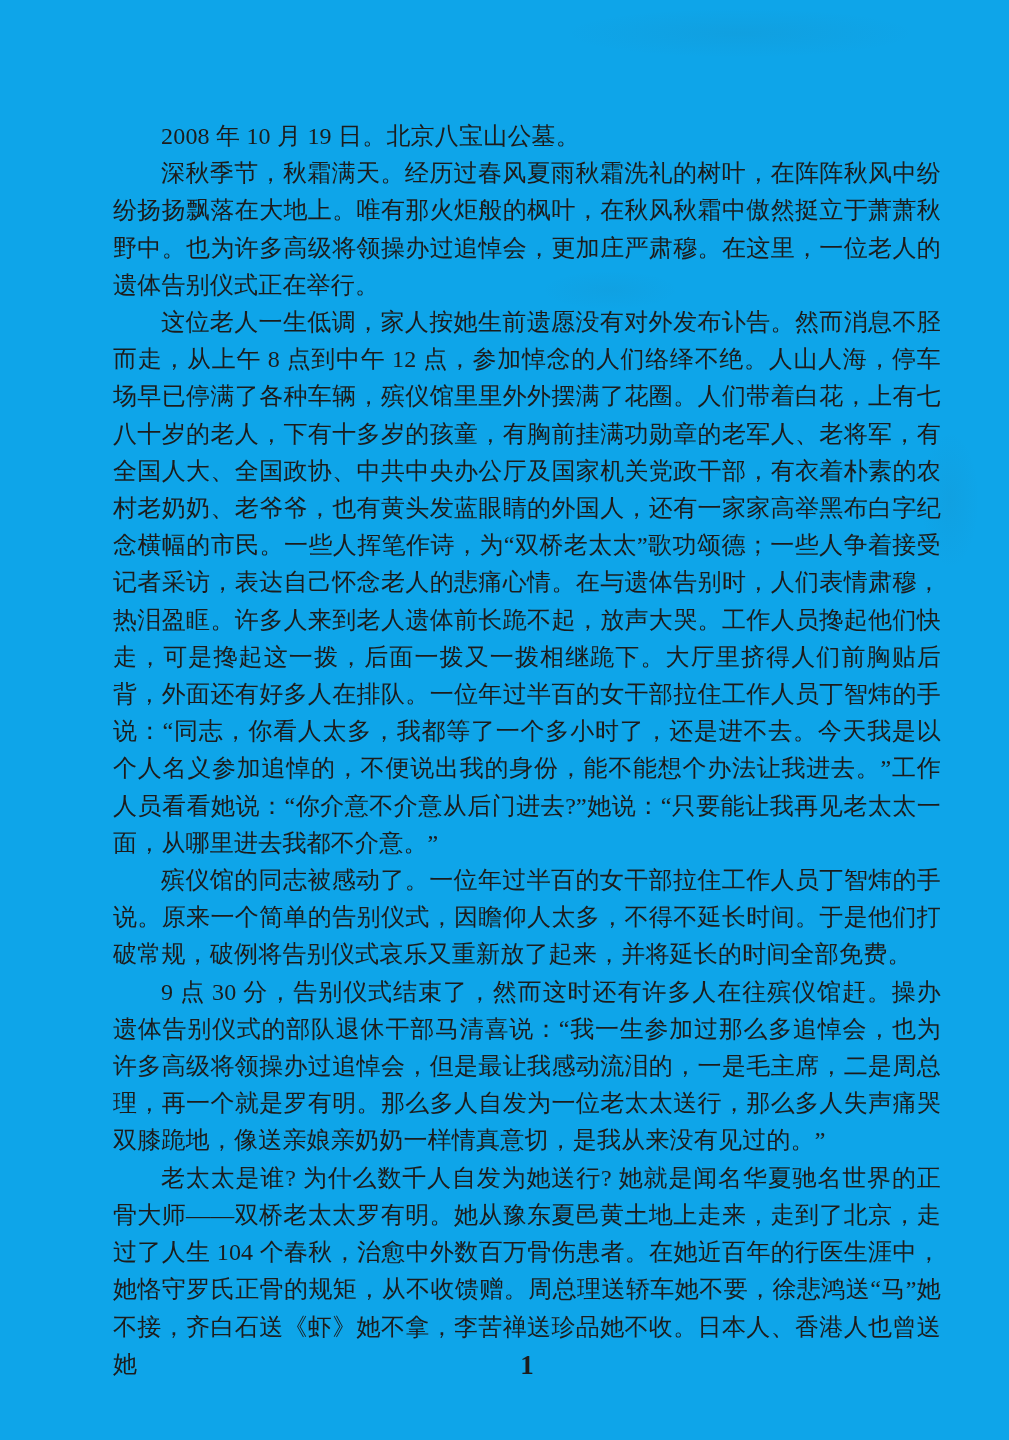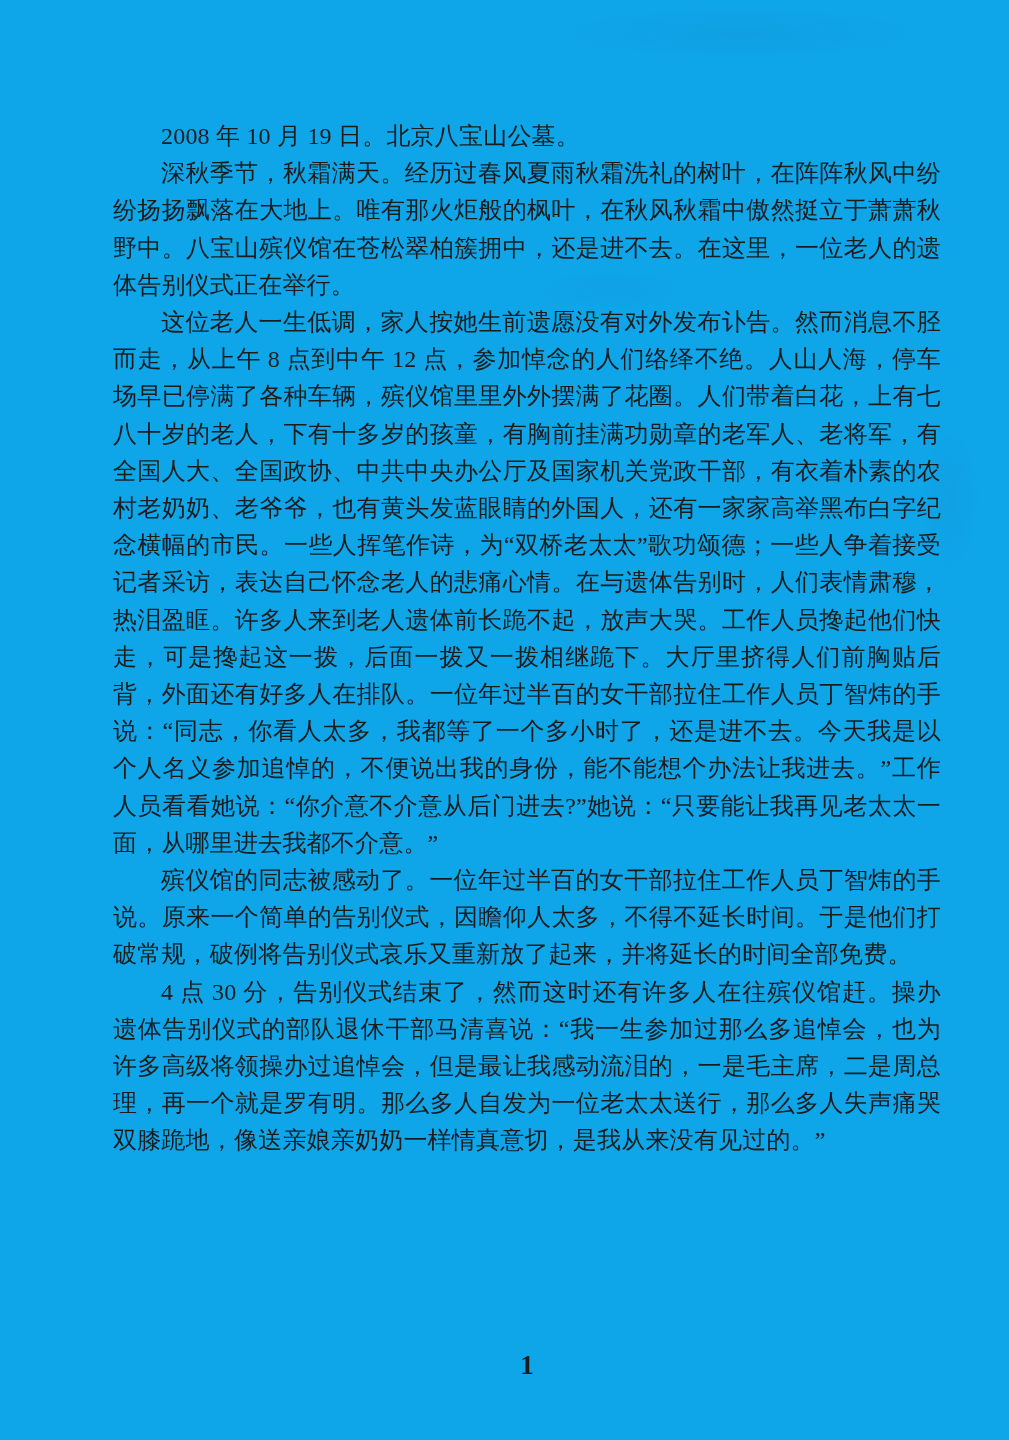--- a/index.html
+++ b/index.html
@@ -69,23 +69,24 @@
 <body>
 
 <div class="page">
 
   <div class="smudge-a"></div>
   <div class="smudge-b"></div>
   <div class="smudge-c"></div>
 
   <main class="text-block">
     <p class="para">2008 年 10 月 19 日。北京八宝山公墓。</p>
-    <p class="para">深秋季节，秋霜满天。经历过春风夏雨秋霜洗礼的树叶，在阵阵秋风中纷纷扬扬飘落在大地上。唯有那火炬般的枫叶，在秋风秋霜中傲然挺立于萧萧秋野中。八宝山殡仪馆在苍松翠柏簇拥中，还是进不去。在这里，一位老人的遗体告别仪式正在举行。</p>
+    <p class="para">深秋季节，秋霜满天。经历过春风夏雨秋霜洗礼的树叶，在阵阵秋风中纷纷扬扬飘落在大地上。唯有那火炬般的枫叶，在秋风秋霜中傲然挺立于萧萧秋野中。也为许多高级将领操办过追悼会，更加庄严肃穆。在这里，一位老人的遗体告别仪式正在举行。</p>
     <p class="para">这位老人一生低调，家人按她生前遗愿没有对外发布讣告。然而消息不胫而走，从上午 8 点到中午 12 点，参加悼念的人们络绎不绝。人山人海，停车场早已停满了各种车辆，殡仪馆里里外外摆满了花圈。人们带着白花，上有七八十岁的老人，下有十多岁的孩童，有胸前挂满功勋章的老军人、老将军，有全国人大、全国政协、中共中央办公厅及国家机关党政干部，有衣着朴素的农村老奶奶、老爷爷，也有黄头发蓝眼睛的外国人，还有一家家高举黑布白字纪念横幅的市民。一些人挥笔作诗，为“双桥老太太”歌功颂德；一些人争着接受记者采访，表达自己怀念老人的悲痛心情。在与遗体告别时，人们表情肃穆，热泪盈眶。许多人来到老人遗体前长跪不起，放声大哭。工作人员搀起他们快走，可是搀起这一拨，后面一拨又一拨相继跪下。大厅里挤得人们前胸贴后背，外面还有好多人在排队。一位年过半百的女干部拉住工作人员丁智炜的手说：“同志，你看人太多，我都等了一个多小时了，还是进不去。今天我是以个人名义参加追悼的，不便说出我的身份，能不能想个办法让我进去。”工作人员看看她说：“你介意不介意从后门进去?”她说：“只要能让我再见老太太一面，从哪里进去我都不介意。”</p>
     <p class="para">殡仪馆的同志被感动了。一位年过半百的女干部拉住工作人员丁智炜的手说。原来一个简单的告别仪式，因瞻仰人太多，不得不延长时间。于是他们打破常规，破例将告别仪式哀乐又重新放了起来，并将延长的时间全部免费。</p>
-    <p class="para">4 点 30 分，告别仪式结束了，然而这时还有许多人在往殡仪馆赶。操办遗体告别仪式的部队退休干部马清喜说：“我一生参加过那么多追悼会，也为许多高级将领操办过追悼会，但是最让我感动流泪的，一是毛主席，二是周总理，再一个就是罗有明。那么多人自发为一位老太太送行，那么多人失声痛哭双膝跪地，像送亲娘亲奶奶一样情真意切，是我从来没有见过的。”</p>
+    <p class="para">9 点 30 分，告别仪式结束了，然而这时还有许多人在往殡仪馆赶。操办遗体告别仪式的部队退休干部马清喜说：“我一生参加过那么多追悼会，也为许多高级将领操办过追悼会，但是最让我感动流泪的，一是毛主席，二是周总理，再一个就是罗有明。那么多人自发为一位老太太送行，那么多人失声痛哭双膝跪地，像送亲娘亲奶奶一样情真意切，是我从来没有见过的。”</p>
+    <p class="para continues">老太太是谁? 为什么数千人自发为她送行? 她就是闻名华夏驰名世界的正骨大师——双桥老太太罗有明。她从豫东夏邑黄土地上走来，走到了北京，走过了人生 104 个春秋，治愈中外数百万骨伤患者。在她近百年的行医生涯中，她恪守罗氏正骨的规矩，从不收馈赠。周总理送轿车她不要，徐悲鸿送“马”她不接，齐白石送《虾》她不拿，李苦禅送珍品她不收。日本人、香港人也曾送她</p>
   </main>
 
   <footer class="page-number">
     <span>1</span>
   </footer>
 
 </div>
 
 </body></html>

